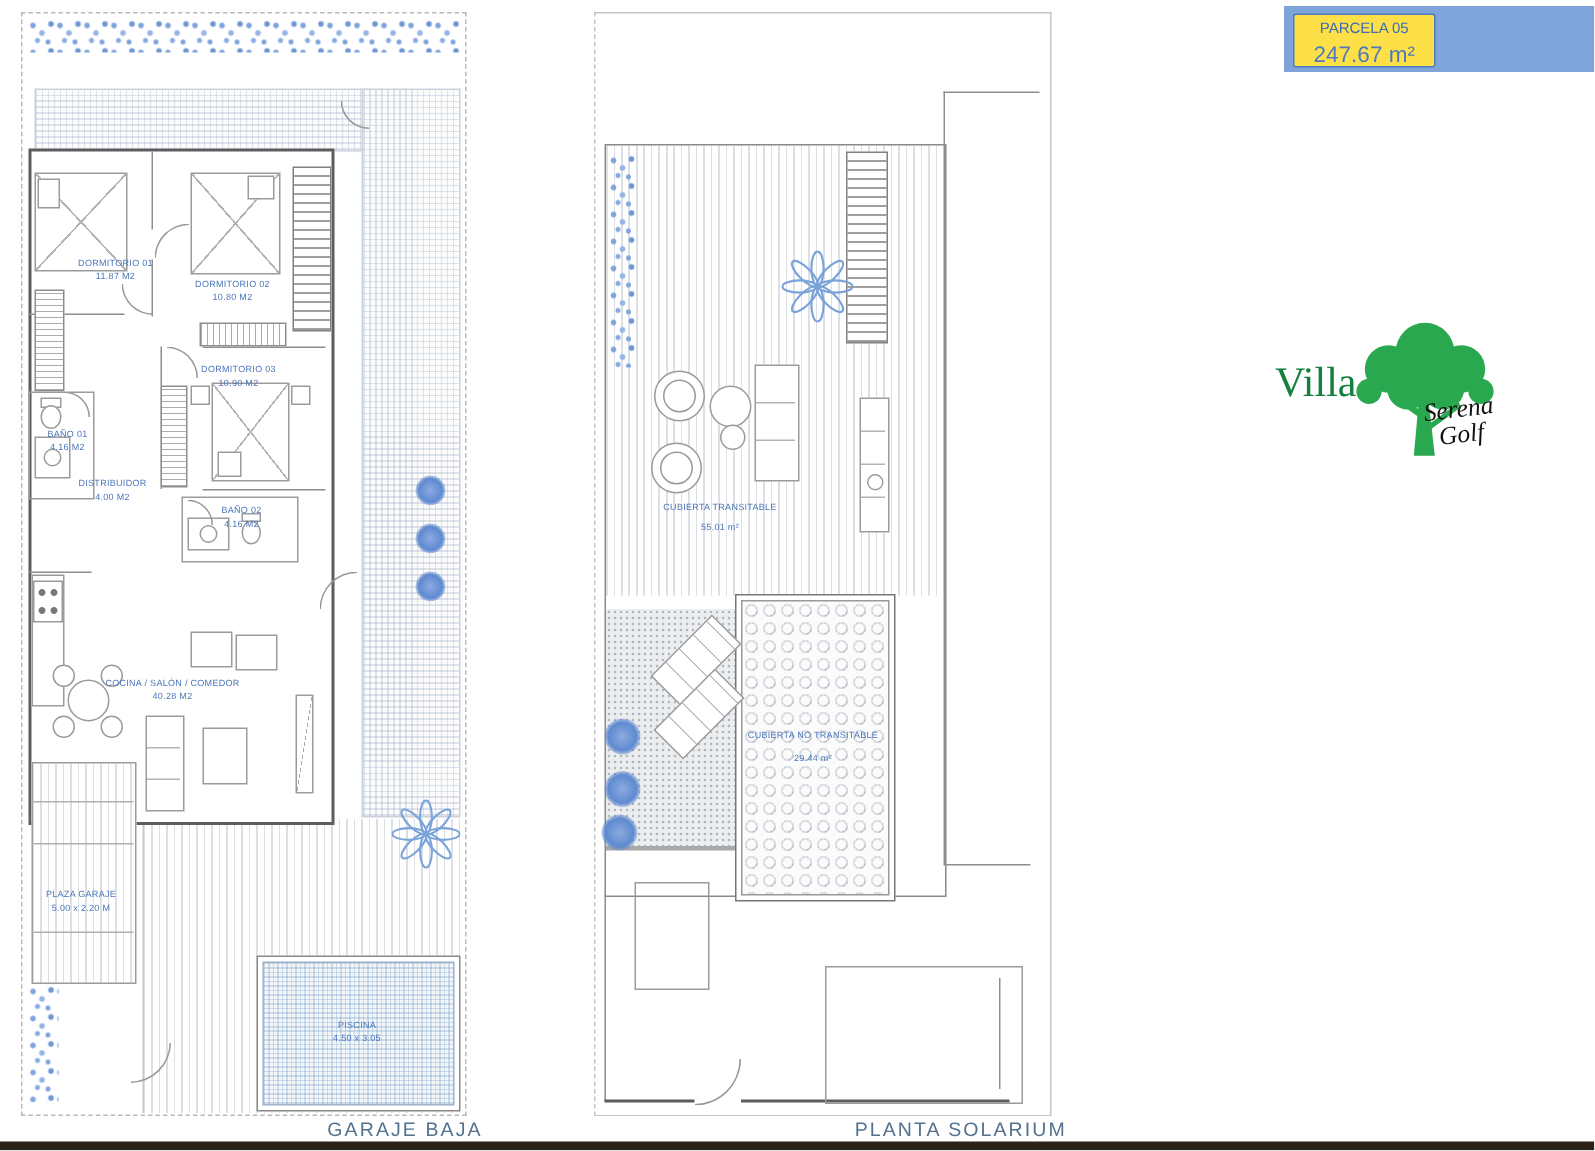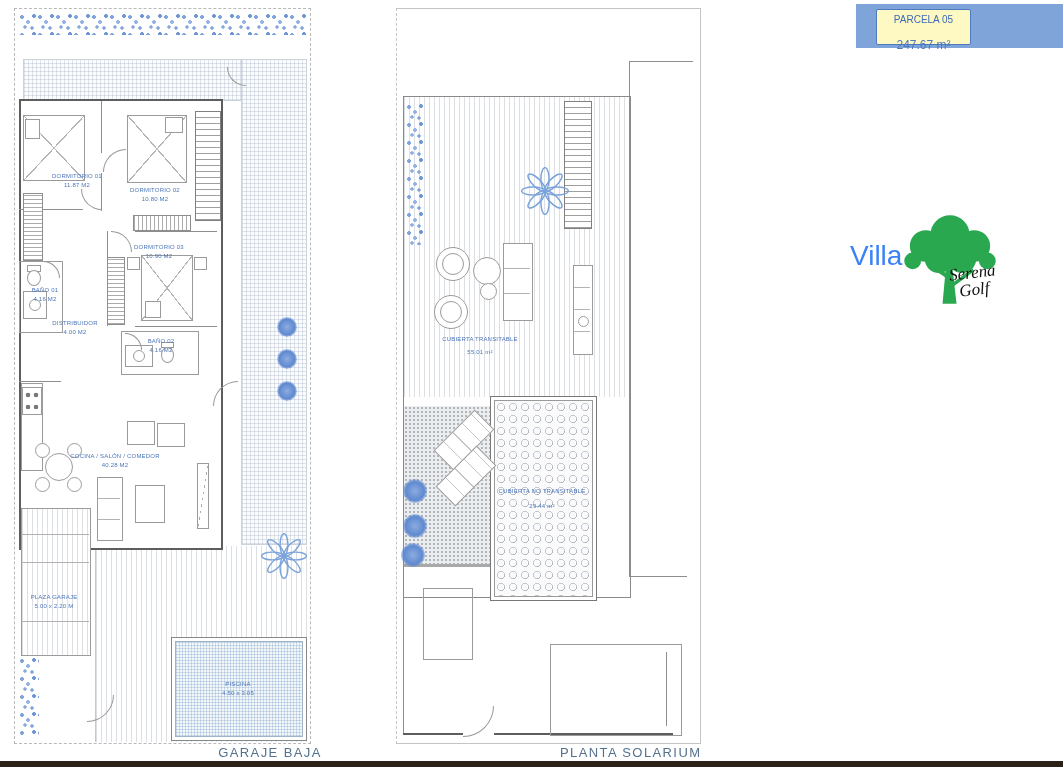--- a/index.html
+++ b/index.html
@@ -56,25 +56,25 @@
   
   .lbl{position:absolute;color:#4c76ba;font-size:6px;line-height:1.5;text-align:center;
        letter-spacing:.2px;white-space:nowrap}
   .lbl span{display:block}
   .caption{position:absolute;color:#54718f;font-size:13px;letter-spacing:1.4px}
   
   #hdr-strip{position:absolute;left:856px;top:4px;width:207px;height:44px;background:#7ea4da}
   .hbox{position:absolute;top:5px;width:93px;height:32px;border:1px solid #4f79bd;border-radius:2px;
         text-align:center;padding-top:2px}
   .hbox .t{font-size:10px;color:#3d6bb7;margin-top:2px}
-  .hbox .a{font-size:12px;color:#4f79bd;margin-top:13px}
+  .hbox .a{font-size:15px;color:#4f79bd;margin-top:3px}
   
   #logo{position:absolute;left:828px;top:200px;width:235px;height:150px}
-  .logo-villa{position:absolute;left:22px;top:40px;font-family:Liberation Sans, sans-serif;
-              font-size:28px;color:#3b82f6}
+  .logo-villa{position:absolute;left:22px;top:40px;font-family:Liberation Serif, serif;
+              font-size:28px;color:#15803d}
   .logo-roble{position:absolute;left:0;top:64px;font-family:"Liberation Serif",serif;
               font-size:42px;letter-spacing:1px;color:#151515}
   .logo-script{position:absolute;left:122px;top:64px;font-family:"Liberation Serif",serif;
               font-style:italic;font-size:17px;line-height:1.0;color:#111;transform:rotate(-7deg);
               text-align:center}
   #bottom-bar{position:absolute;left:0;top:761px;width:1063px;height:6px;background:#2b2117}
 </style>
 </head>
 <body>
 
@@ -280,24 +280,24 @@
       <span>CUBIERTA TRANSITABLE</span>
       <span style="margin-top:4px">55.01 m²</span>
       </div>
     <div class="lbl" style="left:95px;top:478px;width:100px">
       <span>CUBIERTA NO TRANSITABLE</span>
       <span style="margin-top:6px">29.44 m²</span>
       </div>
   </div>
 
   <div class="caption" style="left:200px;top:745px;width:140px;text-align:center">GARAJE BAJA</div>
-  <div class="caption" style="left:560px;top:745px;width:185px;">PLANTA SOLARIUM</div>
+  <div class="caption" style="left:548px;top:745px;width:185px;text-align:center">PLANTA SOLARIUM</div>
 
   <div id="hdr-strip">
-    <div class="hbox" style="left:20px;background:#fef9c3">
+    <div class="hbox" style="left:6px;background:#fde047">
       <div class="t">PARCELA 05</div>
       <div class="a">247.67 m²</div>
     </div>
   </div>
 
   <div id="logo">
     <svg style="position:absolute;left:66px;top:8px" width="112" height="104" viewBox="0 0 120 110">
       <g fill="#2aa84f">
         <circle cx="60" cy="28" r="21"></circle>
         <circle cx="34" cy="40" r="17"></circle>

